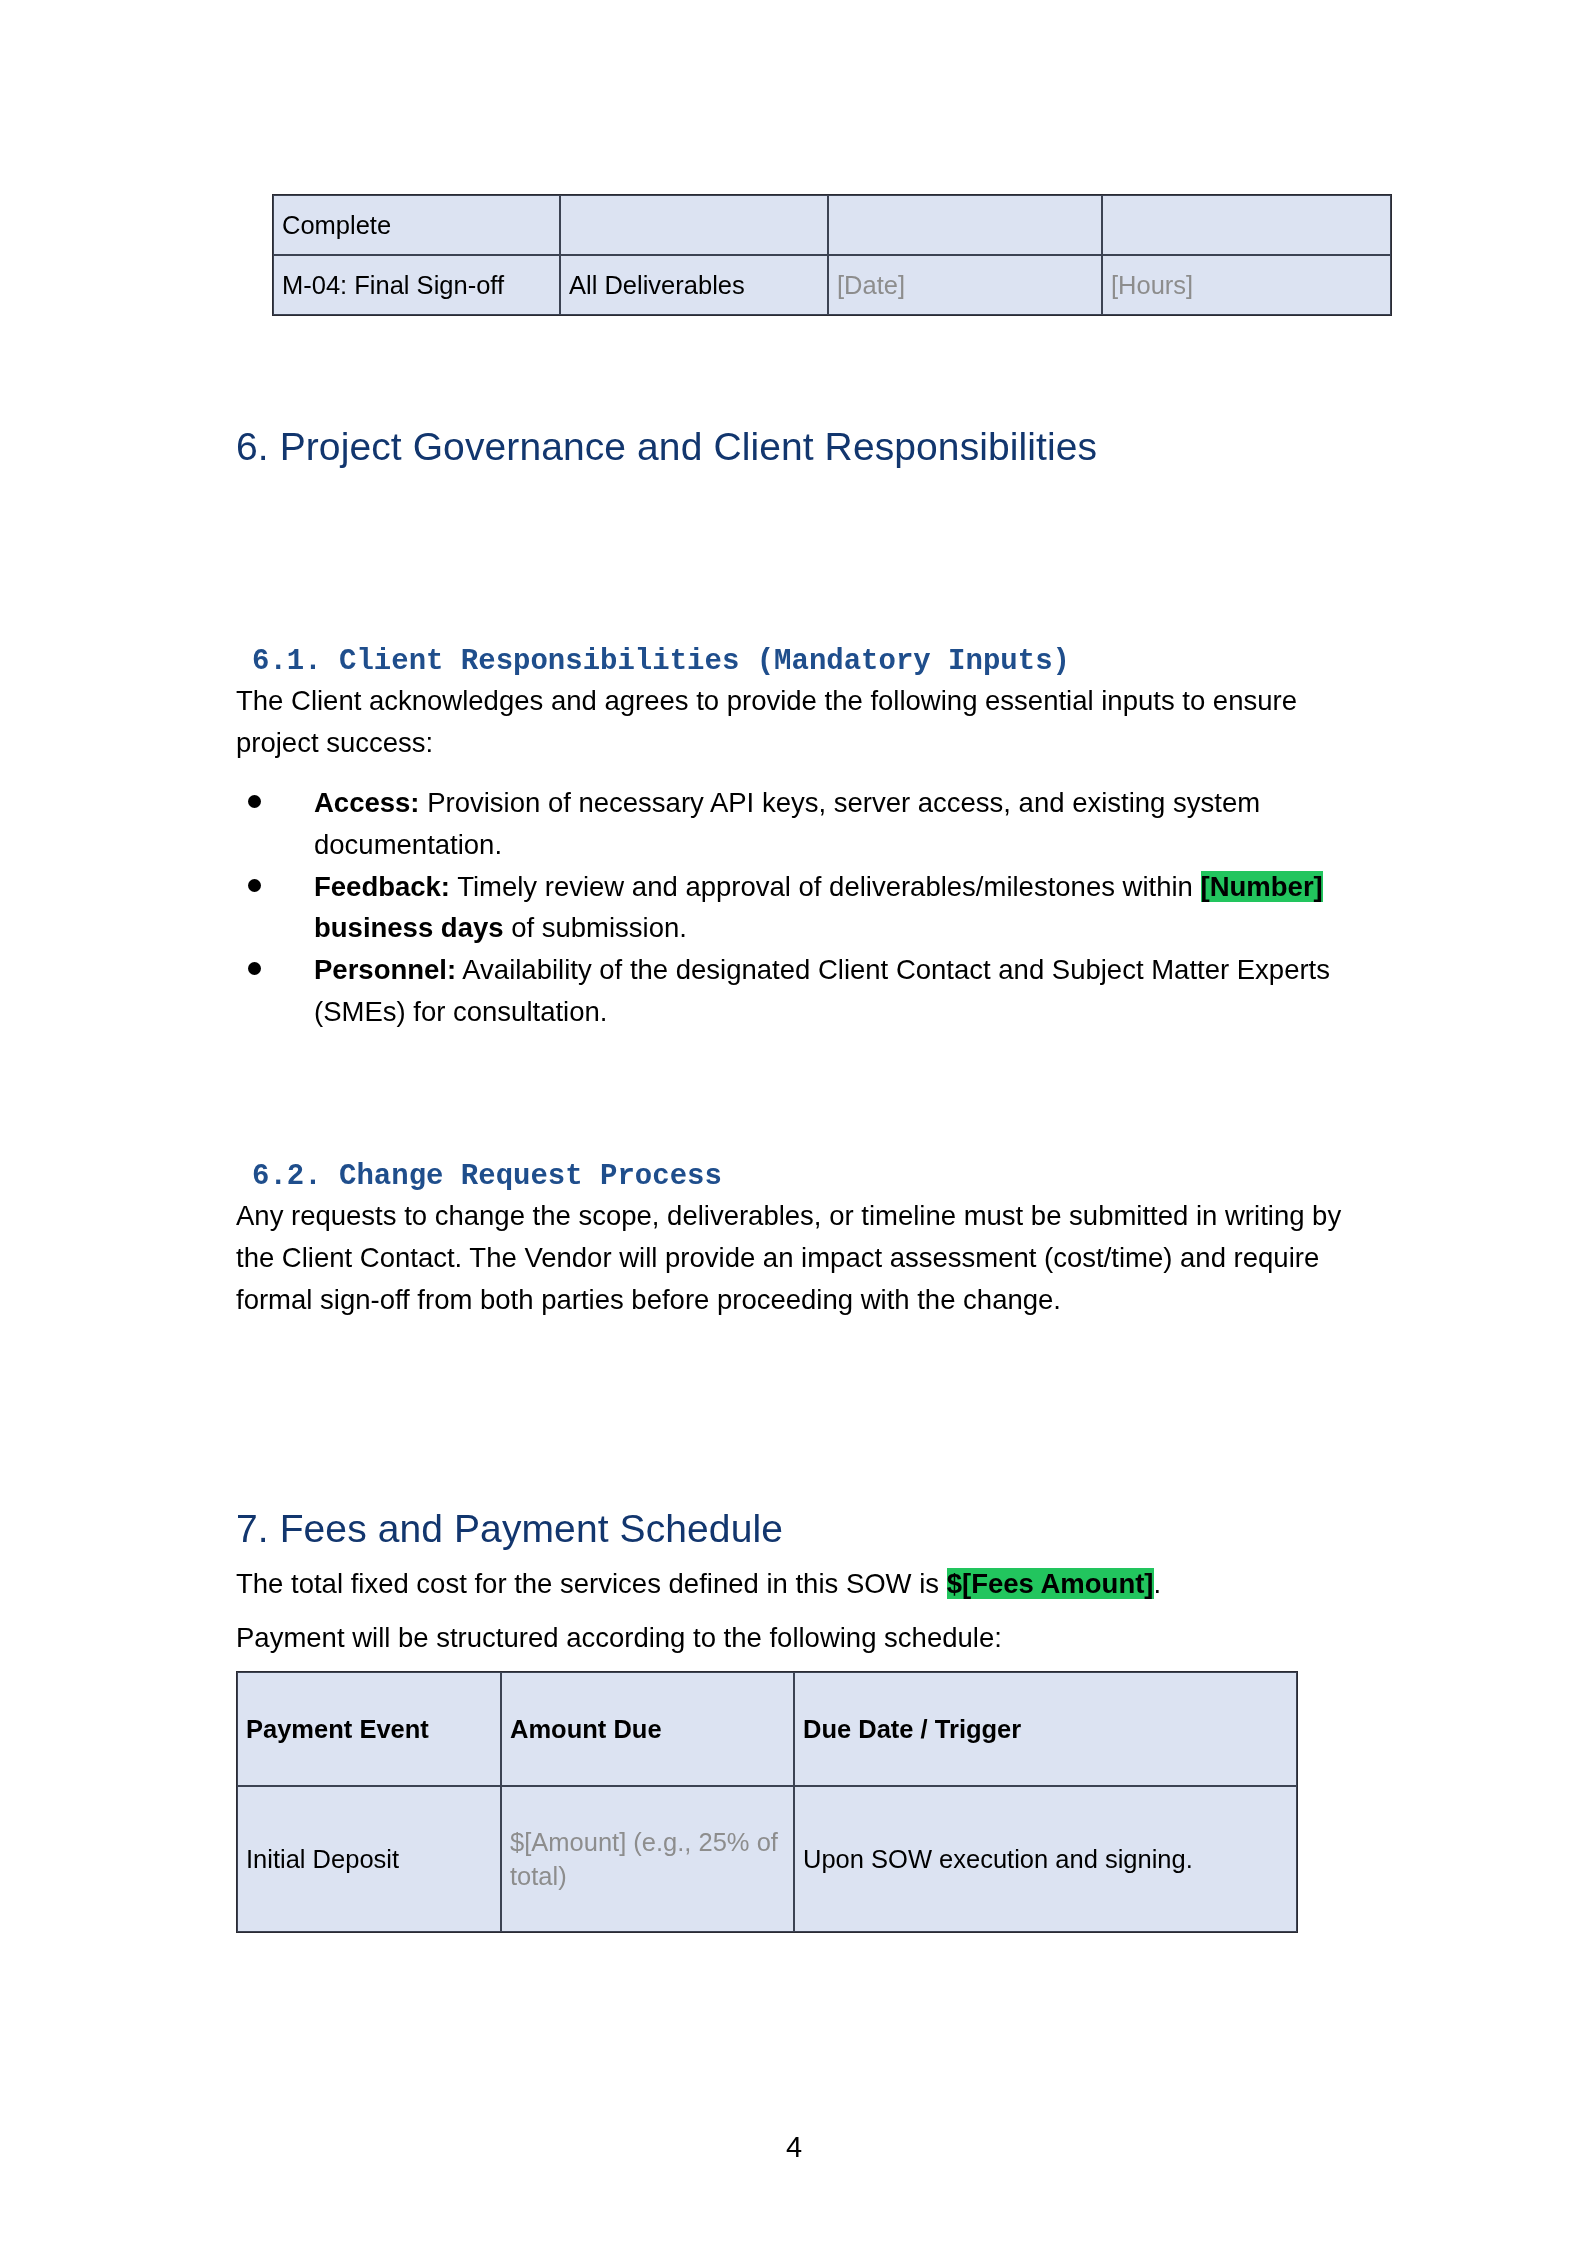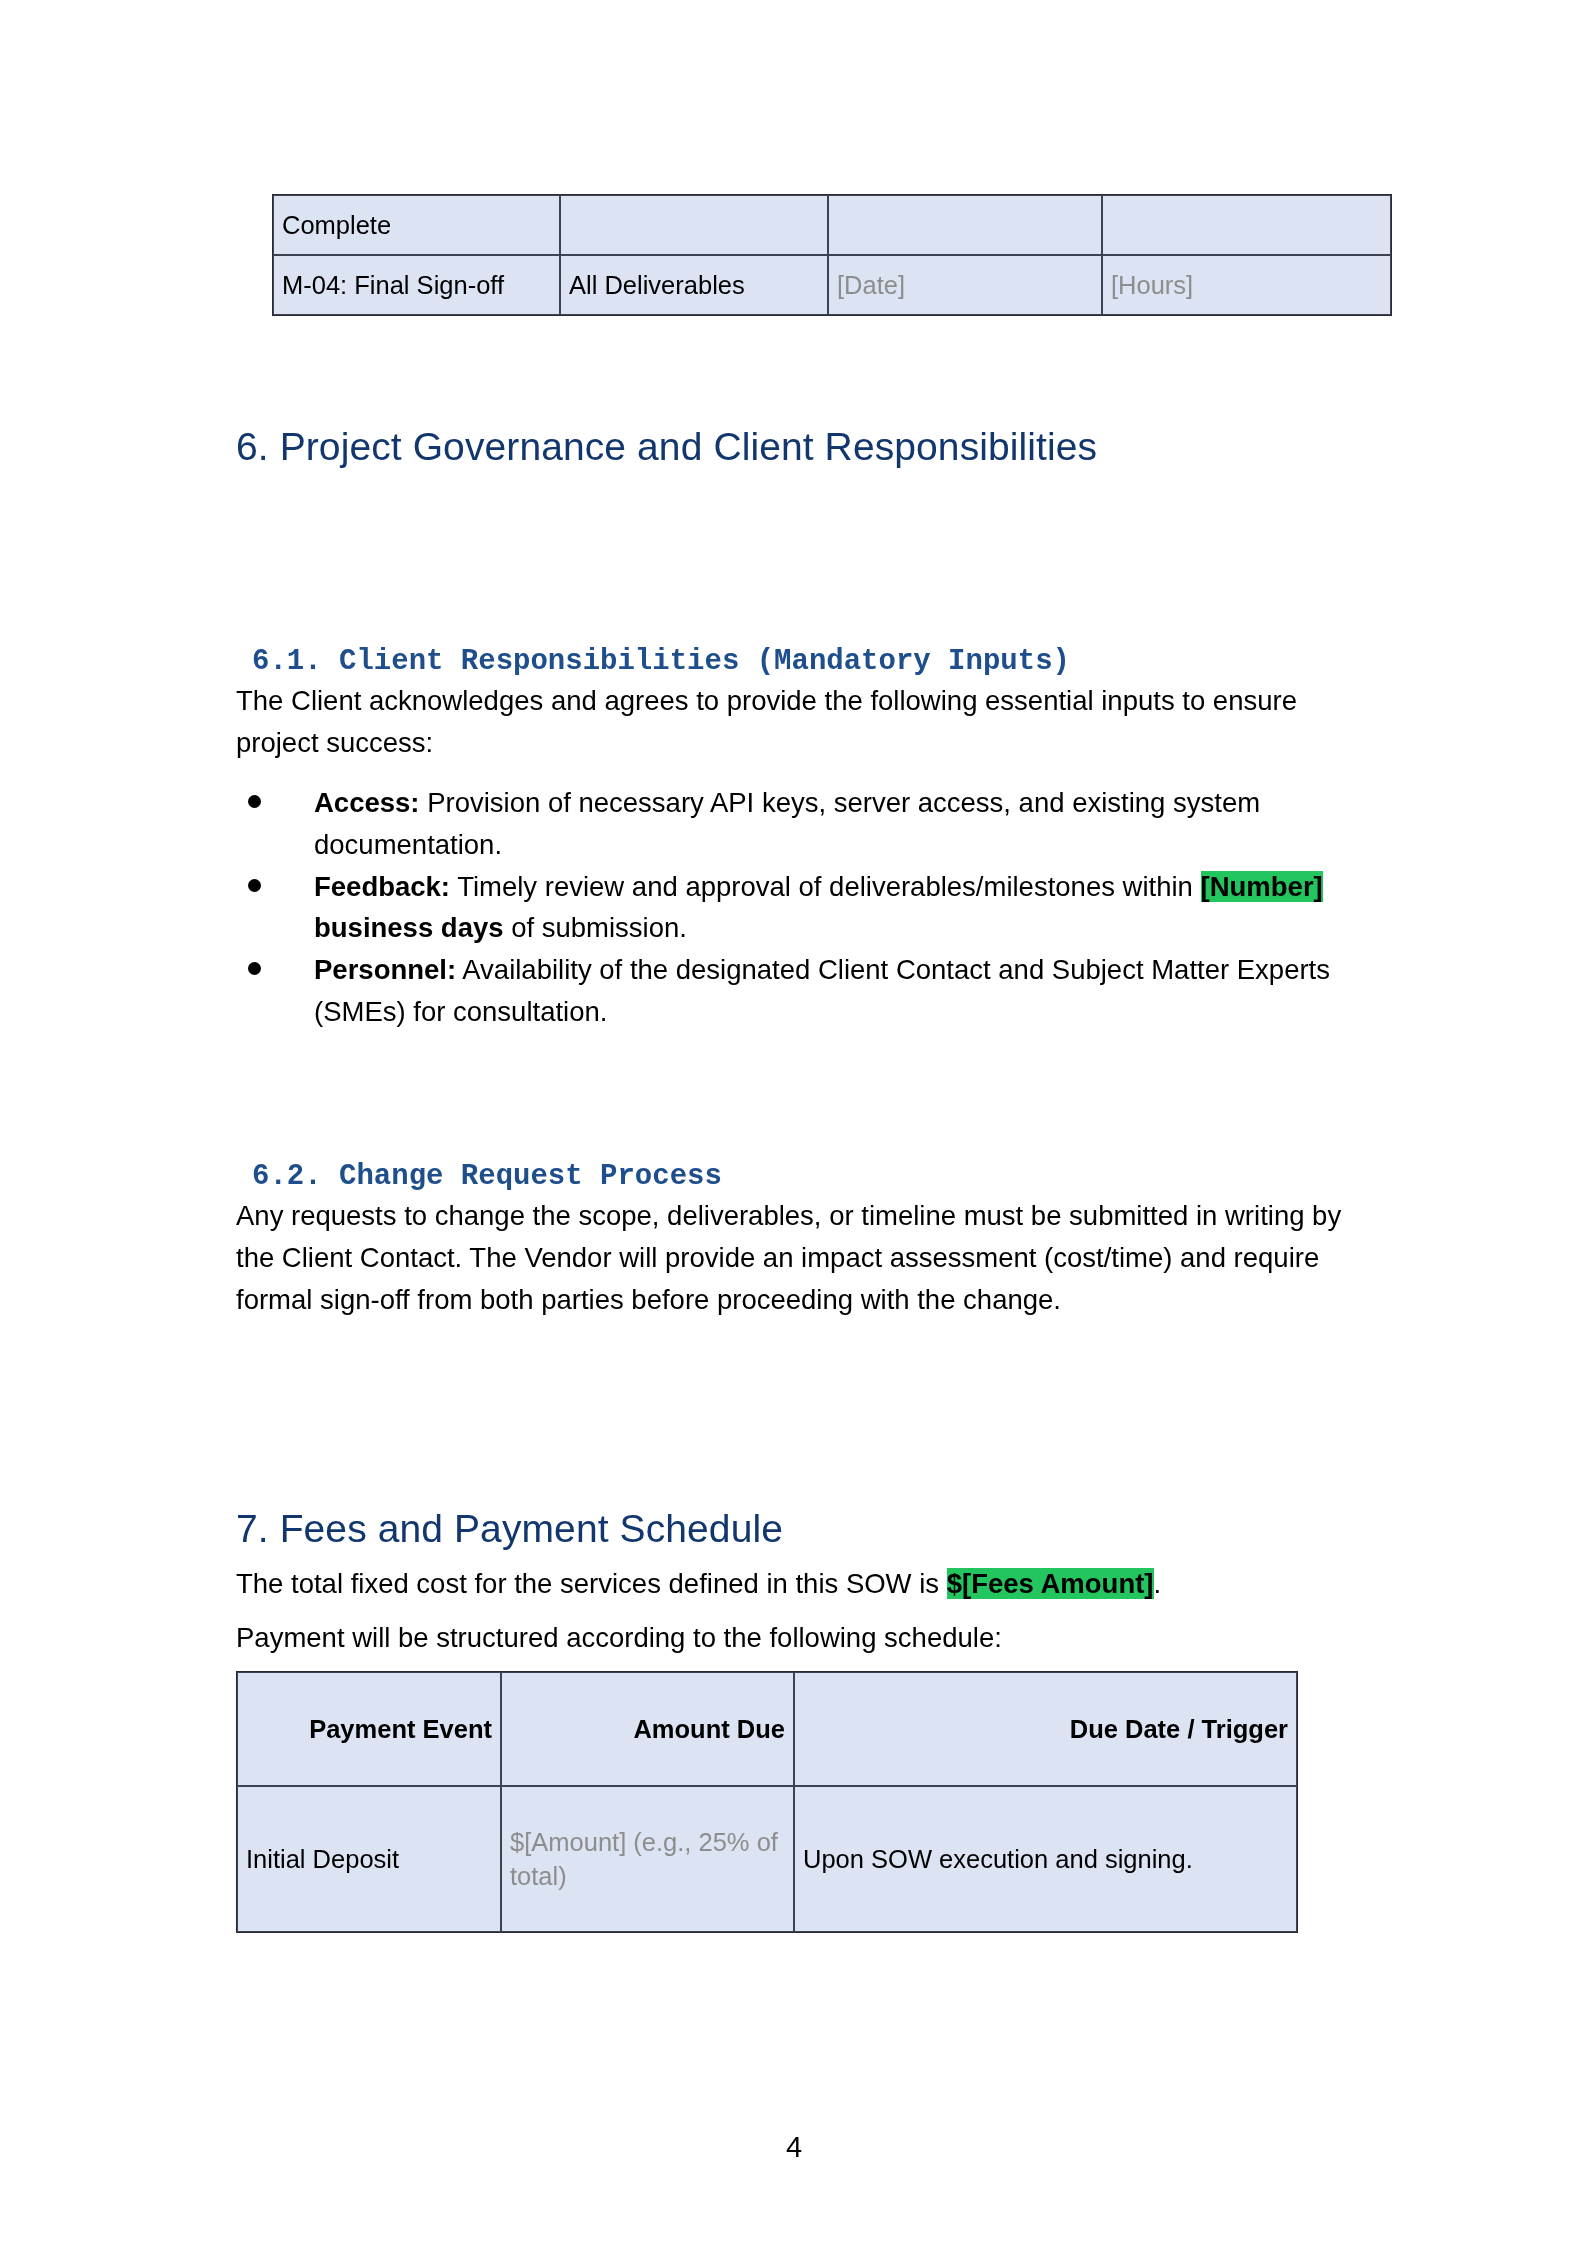--- a/index.html
+++ b/index.html
@@ -36,21 +36,21 @@
     line-height: 1.35;
     vertical-align: middle;
     color: #000000;
     overflow: hidden;
   }
   table.doc-table td.placeholder {
     color: #8d8d8d;
   }
   table.doc-table td.hdr {
     font-weight: bold;
-    text-align: right;
+    text-align: left;
   }
 
   
   #milestone-table {
     position: absolute;
     left: 236px;
     top: 194px;
     width: 1118px;
     margin-left: 36px;
   }

